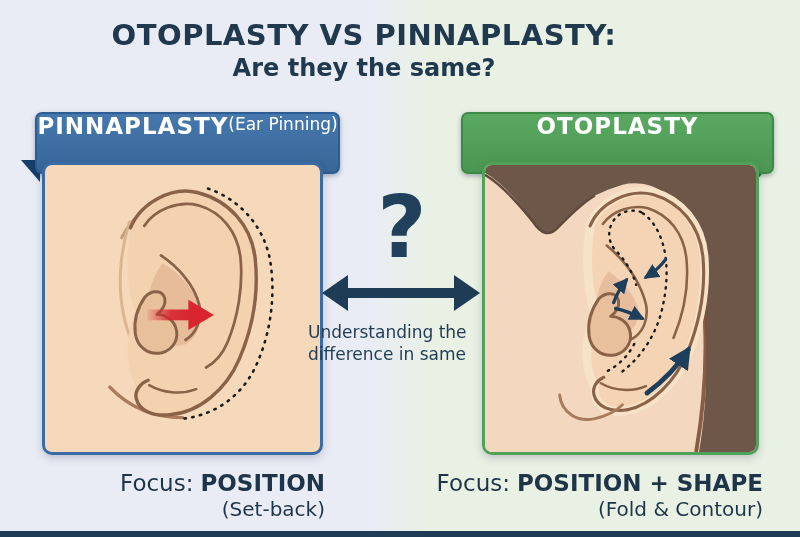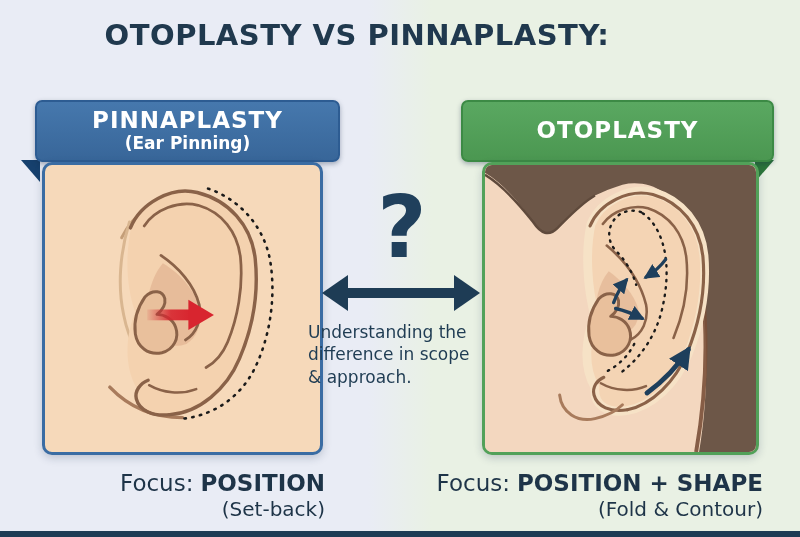--- a/index.html
+++ b/index.html
@@ -3,28 +3,28 @@
 <meta charset="utf-8">
 <style>
   html,body{margin:0;padding:0;background:#ffffff;}
   .stage{
     position:relative;width:800px;height:537px;overflow:hidden;
     font-family:"DejaVu Sans","Liberation Sans",sans-serif;
     background:linear-gradient(90deg,#e9ecf5 0%,#e9ecf5 46%,#e9f1e4 54%,#e9f1e4 100%);
   }
   .bottom-bar{position:absolute;left:0;bottom:0;width:800px;height:6px;background:#1e3c55;}
   
-  .title{position:absolute;top:18px;left:9px;width:696px;text-align:center;color:#20394e;}
+  .title{position:absolute;top:18px;left:16px;width:696px;text-align:center;color:#20394e;}
   .title .l1{font-size:29px;font-weight:800;letter-spacing:.5px;}
   .title .l2{font-size:24px;font-weight:800;margin-top:2px;}
   
-  .hdr{position:absolute;top:100px;height:62px;border-radius:7px;text-align:center;color:#fff;
-       box-shadow:0 2px 5px rgba(20,40,70,.35);display:flex;flex-direction:column;justify-content:center;}
+  .hdr{position:absolute;top:112px;height:62px;border-radius:7px;text-align:center;color:#fff;
+       box-shadow:0 2px 5px rgba(20,40,70,.35);display:flex;flex-direction:row;justify-content:center;}
   .hdr .h1{font-size:23px;font-weight:800;letter-spacing:1px;line-height:1.1;}
-  .hdr .h2{font-size:17px;font-weight:700;line-height:1.2;}
+  .hdr .h2{font-size:17px;font-weight:400;line-height:1.2;}
   .hdr-left{left:35px;width:305px;background:linear-gradient(#4678ad,#386699);border:2px solid #2d5c92;box-sizing:border-box;}
   .hdr-right{left:461px;width:313px;background:linear-gradient(#5aa861,#4b9751);border:2px solid #3c8a45;box-sizing:border-box;}
   .fold{position:absolute;width:19px;height:22px;}
   .fold-left{left:21px;top:160px;background:#16406d;clip-path:polygon(0 0,100% 0,100% 100%);}
   .fold-right{left:755px;top:160px;background:#2c763a;clip-path:polygon(0 0,100% 0,0 100%);}
   
   .panel{position:absolute;top:162px;height:293px;border-radius:10px;box-sizing:border-box;
          overflow:hidden;box-shadow:0 3px 8px rgba(30,50,80,.22);}
   .panel svg{display:block;width:100%;height:100%;}
   .panel-left{left:42px;width:281px;background:#f6d9ba;border:3px solid #3a6ca3;}
@@ -44,20 +44,21 @@
   .caption-left{left:40px;width:285px;}
   .caption-right{left:433px;width:330px;}
 </style>
 </head>
 <body>
 
 <div class="stage">
 
   <div class="title">
     <div class="l1">OTOPLASTY VS PINNAPLASTY:</div>
+    <div class="l2">Are they the same?</div>
   </div>
 
   <div class="fold fold-left"></div>
   <div class="fold fold-right"></div>
 
   <div class="hdr hdr-left">
     <div class="h1">PINNAPLASTY</div>
     <div class="h2">(Ear Pinning)</div>
   </div>
 
@@ -142,22 +143,21 @@
   </div>
 
   <div class="qmark">?</div>
   <svg class="dbl-arrow" viewBox="0 0 158 40">
     <rect x="16" y="15" width="126" height="10" fill="#1e3c55"></rect>
     <polygon points="26,2 0,20 26,38" fill="#1e3c55"></polygon>
     <polygon points="132,2 158,20 132,38" fill="#1e3c55"></polygon>
   </svg>
   <div class="mid-caption">
     <div>Understanding the</div>
-    <div>difference in scope</div>
-    <div>&amp; approach.</div>
+    <div>difference in same</div>
   </div>
 
   <div class="caption caption-left">
     <div class="c1">
       <span class="pref">Focus:</span><b>POSITION</b>
     </div>
     <div class="c2">(Set-back)</div>
   </div>
 
   <div class="caption caption-right">

